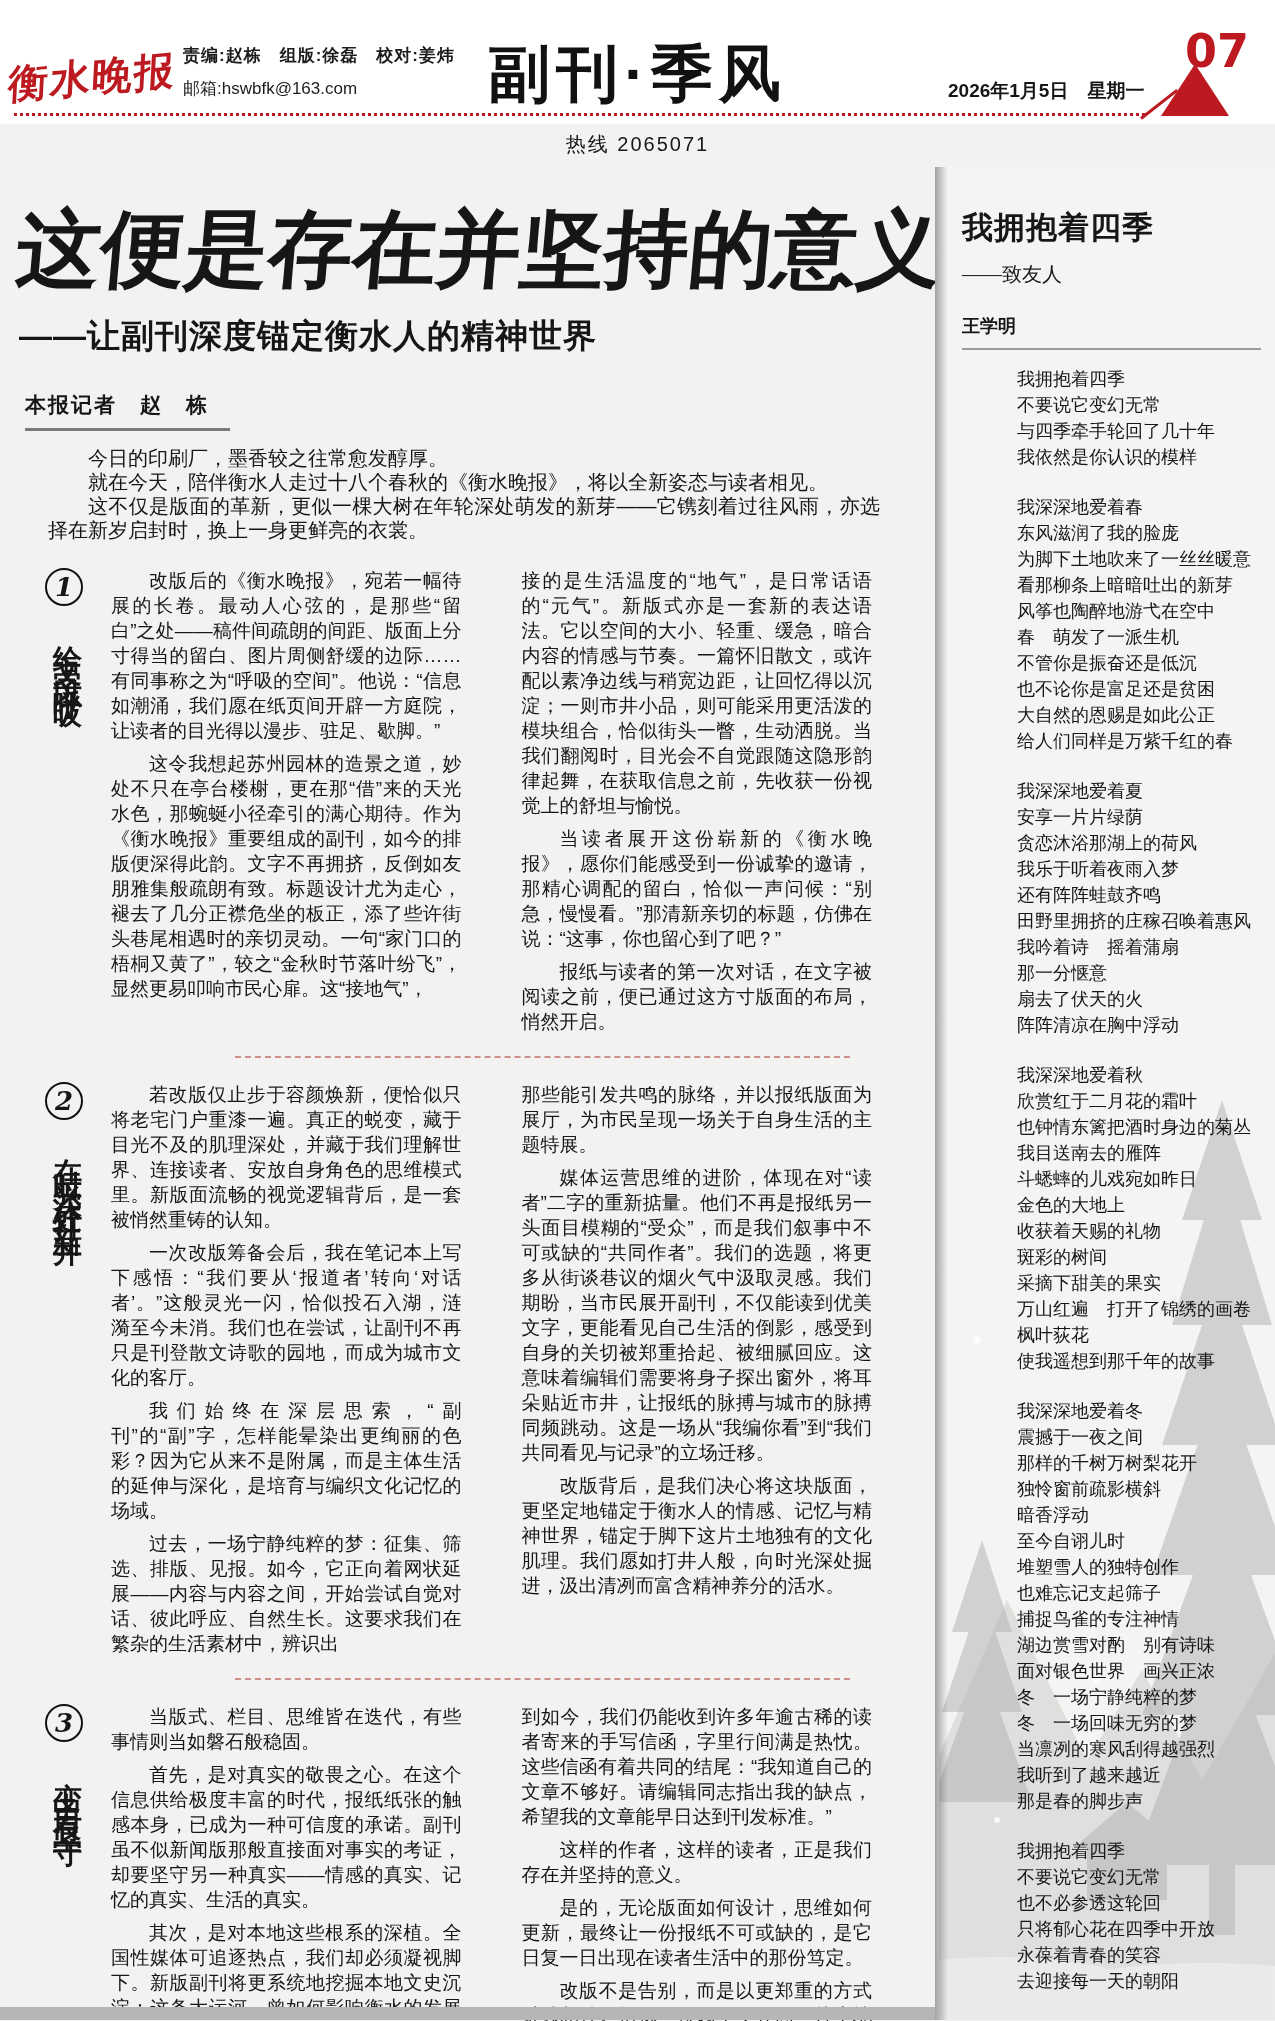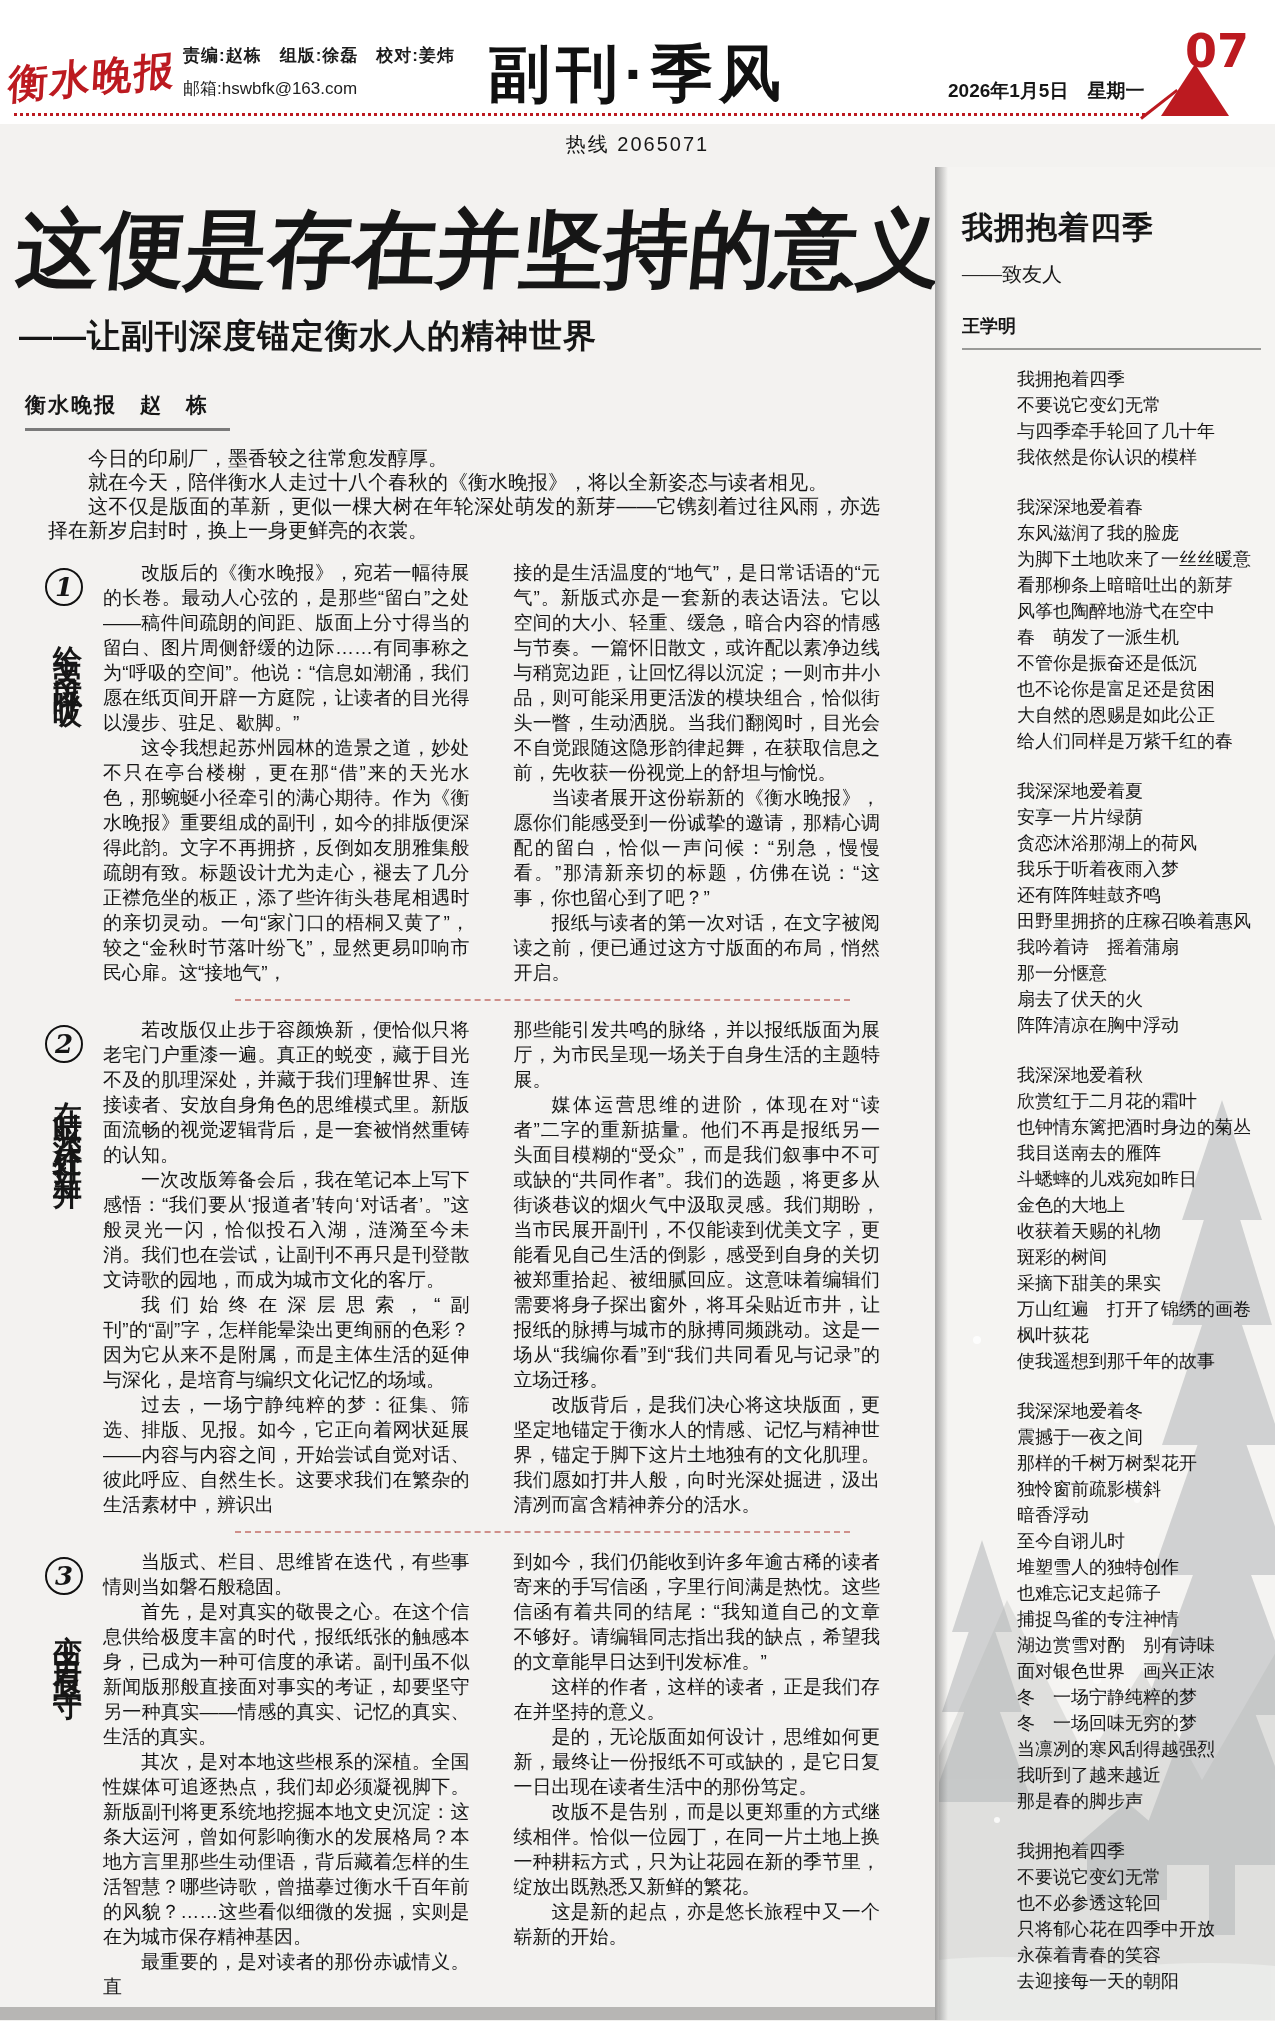--- a/index.html
+++ b/index.html
@@ -45,21 +45,21 @@
   .sections{ margin:18px 55px 0 30px; }
   .section{ display:flex; }
   .rail{ width:58px; flex:none; padding-top:8px; }
   .num{ width:38px; height:38px; box-sizing:border-box; border:2px solid #111; border-radius:50%;
         display:flex; align-items:center; justify-content:center;
         font-family:"DejaVu Serif", serif; font-style:italic; font-size:26px; font-weight:600; }
   .vtitle{ writing-mode:vertical-rl; text-orientation:upright; font-size:29px; font-weight:700;
            letter-spacing:11px; margin:16px 0 0 3px; }
   .cols{ flex:1; display:flex; gap:44px; }
   .col{ flex:1; font-size:19px; line-height:25px; text-align:justify; }
-  .col p{ margin:0; text-indent:2em; }
+  .col p{ margin:8px; text-indent:2em; }
   .col2 p:first-child{ text-indent:0; }
   .sep{ border-top:2px dashed #cf8f8a; margin:14px 30px 16px 190px; }
   .bottom-strip{ position:absolute; left:0; bottom:0; width:935px; height:13px; background:#b7b6b4; }
 
   
   aside{ position:relative; width:378px; background:#f5f4f2; overflow:hidden; }
   .shadow{ position:absolute; left:0; top:0; bottom:0; width:13px; z-index:2;
            background:linear-gradient(to right, rgba(80,80,80,.5), rgba(80,80,80,0)); }
   .winter{ position:absolute; left:4px; bottom:0; width:336px; height:980px; z-index:0; }
   .aside-inner{ position:relative; z-index:1; padding:40px 14px 0 27px;
@@ -92,21 +92,21 @@
   </header>
 
   <div class="hotline">热线 2065071</div>
 
   <div class="content">
 
     <article>
       <h1>这便是存在并坚持的意义</h1>
       <h2>——让副刊深度锚定衡水人的精神世界</h2>
       <div class="byline-wrap">
-        <span class="byline">衡水晚报　赵　栋</span>
+        <span class="byline">本报记者　赵　栋</span>
         <div class="byline-rule"></div>
       </div>
       <div class="intro">
           <p>今日的印刷厂，墨香较之往常愈发醇厚。</p>
           <p>就在今天，陪伴衡水人走过十八个春秋的《衡水晚报》，将以全新姿态与读者相见。</p>
           <p>这不仅是版面的革新，更似一棵大树在年轮深处萌发的新芽——它镌刻着过往风雨，亦选择在新岁启封时，换上一身更鲜亮的衣裳。</p>
         </div>
       <div class="sections">
           <div class="section">
             <div class="rail">

